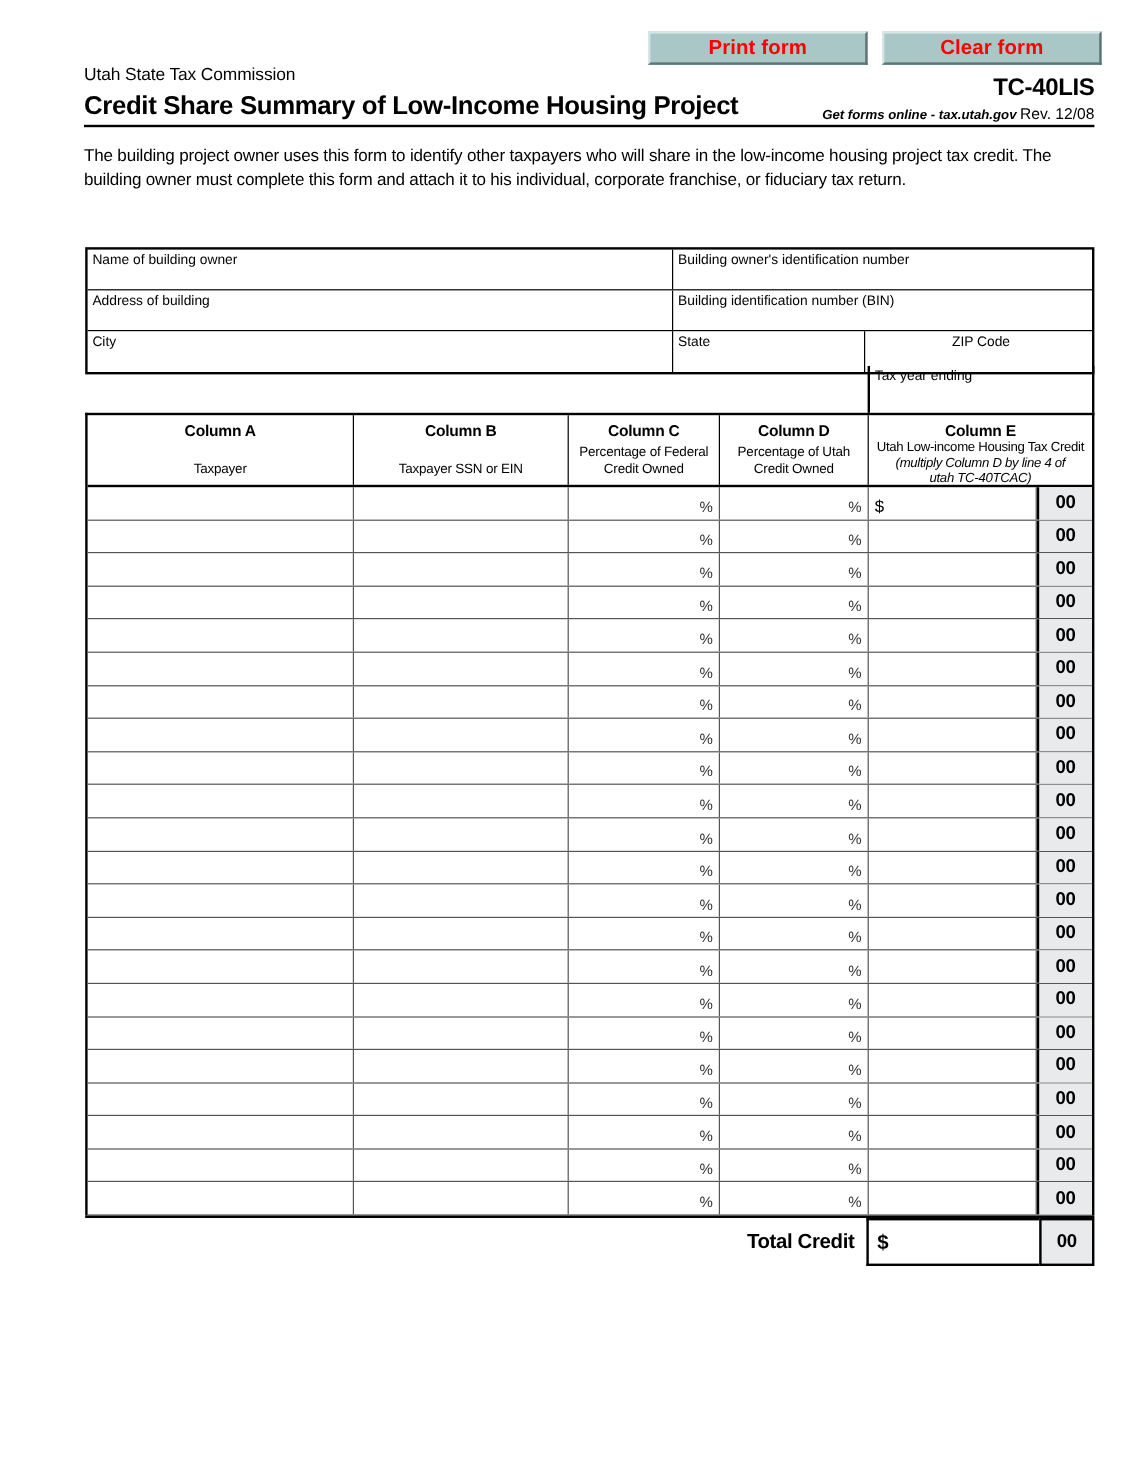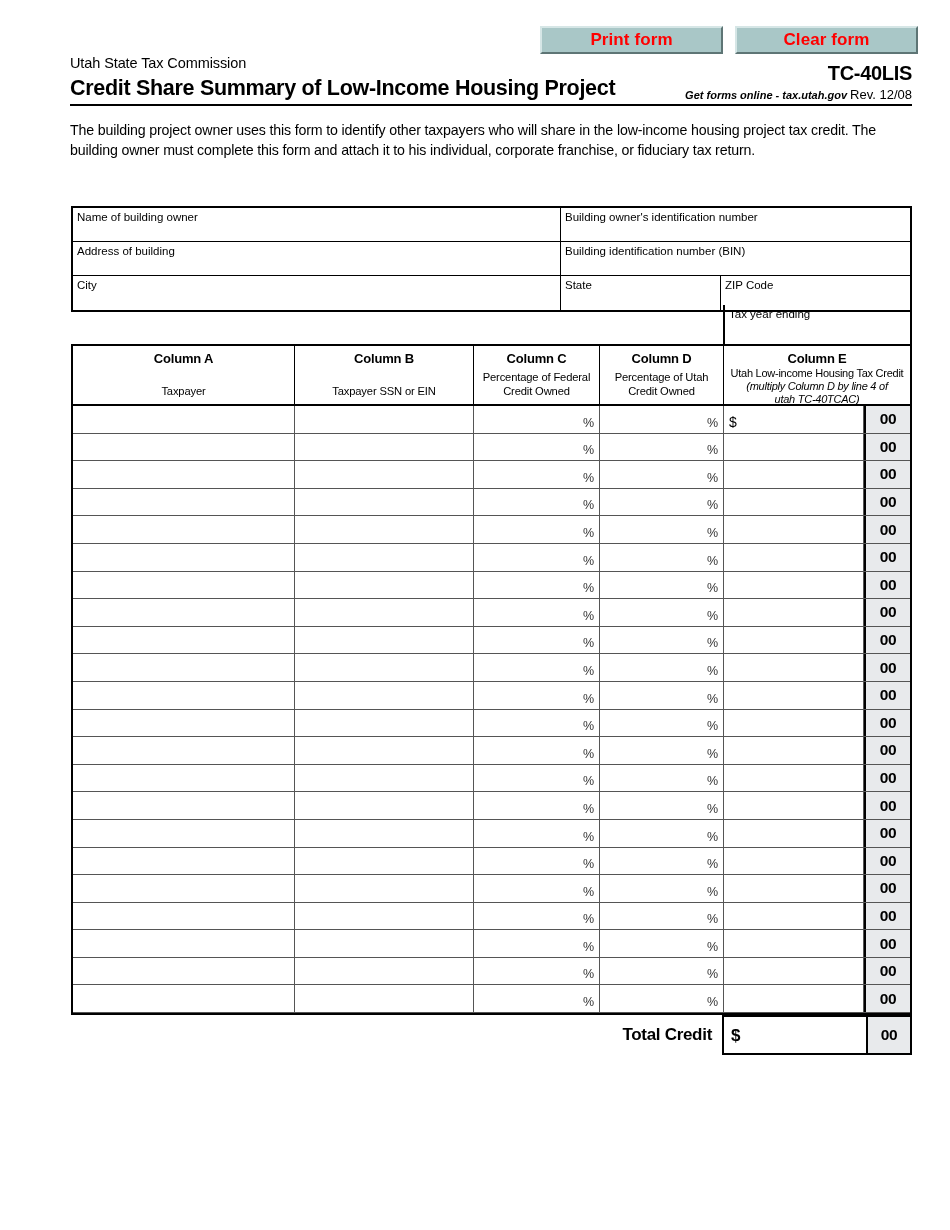--- a/index.html
+++ b/index.html
@@ -134,21 +134,21 @@
     box-sizing: border-box;
     padding: 3px 0 0 4px;
     font-size: 11.5px;
     border-right: 1px solid #000;
     overflow: hidden;
   }
   .infocell.nb { border-right: none; }
   .c-wide { width: 488px; }
   .c-mid  { width: 160px; }
   .c-id   { width: 349px; }
-  .c-zip  { width: 189px; }
+  .c-zip  { width: 189px; text-align: center; }
 
   .taxyearbox {
     position: absolute;
     left: 723px;
     top: 305px;
     width: 189px;
     height: 39px;
     border-left: 2px solid #000;
     border-right: 2px solid #000;
     box-sizing: border-box;

